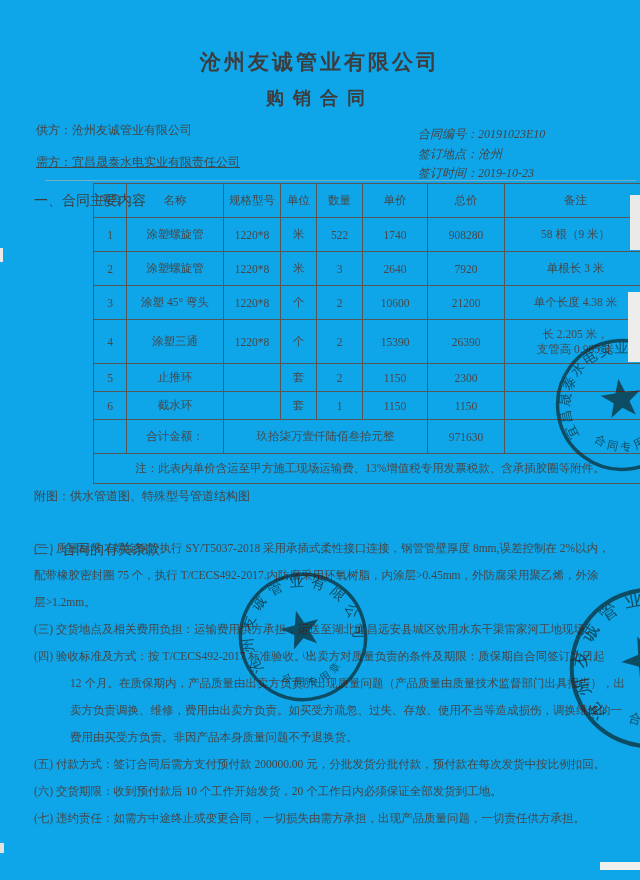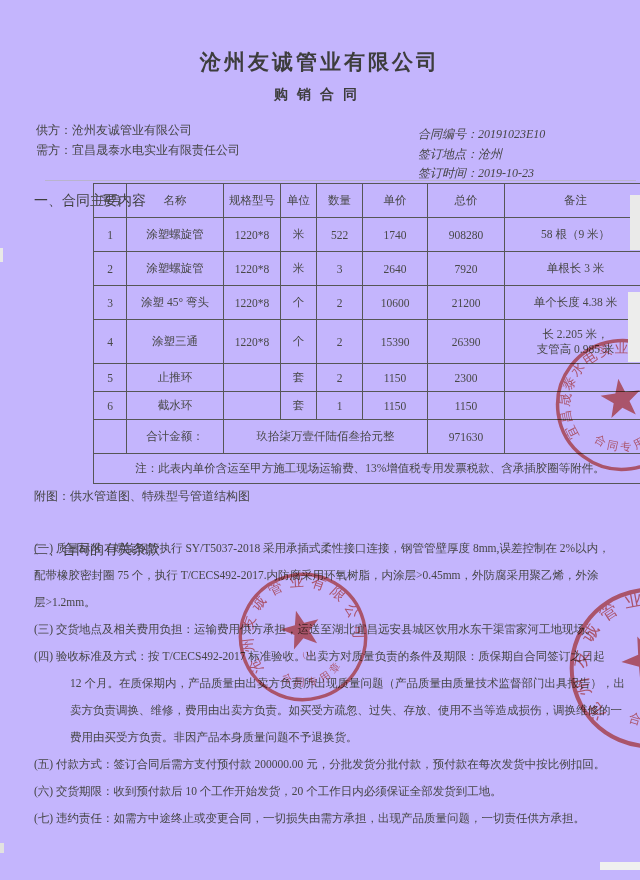--- a/index.html
+++ b/index.html
@@ -1,26 +1,26 @@
 <!DOCTYPE html>
 <html><head>
 <meta charset="utf-8">
 <style>
   html,body{margin:0;padding:0;background:#ffffff;}
   .page{
     position:relative;width:640px;height:880px;overflow:hidden;
-    background:#c4b5fd;
+    background:#0ea5e9;
     font-family:"Liberation Serif","DejaVu Serif",serif;
     color:#414141;
   }
   .abs{position:absolute;}
   .company-title{top:48px;left:0;width:640px;text-align:center;
     font-size:21px;font-weight:bold;letter-spacing:3px;color:#3d3d3d;}
   .doc-title{top:86px;left:0;width:640px;text-align:center;
-    font-size:14px;font-weight:600;letter-spacing:9px;color:#3d3d3d;}
+    font-size:18px;font-weight:600;letter-spacing:9px;color:#3d3d3d;}
   .party-line{left:36px;font-size:12px;color:#454545;margin-top:8px;}
   .meta-block{left:418px;top:125px;font-size:12px;line-height:19.5px;color:#454545;font-style:italic;}
   .sec-heading{left:34px;font-size:14px;color:#3e3e3e;margin-top:28px;}
   table.items{
     position:absolute;left:45px;top:183px;width:553px;
     border-collapse:collapse;table-layout:fixed;
     border:1.5px solid #4c4c4c;
     margin-left:48px;
   }
   table.items td{
@@ -41,21 +41,21 @@
 </style>
 </head>
 <body>
 
 <div class="page">
 
   <div class="abs company-title">沧州友诚管业有限公司</div>
   <div class="abs doc-title">购销合同</div>
 
   <div class="abs party-line" style="top:114px;"><span>供方：</span><span>沧州友诚管业有限公司</span></div>
-  <div class="abs party-line" style="top:134px;"><span>需方：</span><span>宜昌晟泰水电实业有限责任公司</span></div>
+  <div class="abs party-line" style="top:146px;text-decoration:underline;"><span>需方：</span><span>宜昌晟泰水电实业有限责任公司</span></div>
 
   <div class="abs meta-block">
     <div><span>合同编号：</span><span>20191023E10</span></div>
     <div><span>签订地点：</span><span>沧州</span></div>
     <div><span>签订时间：</span><span>2019-10-23</span></div>
   </div>
 
   <div class="abs sec-heading" style="top:164px;">一、合同主要内容</div>
 
   <div class="artifact" style="left:45px;top:180px;width:591px;height:1px;background:#b3b3b3;opacity:.65;"></div>

